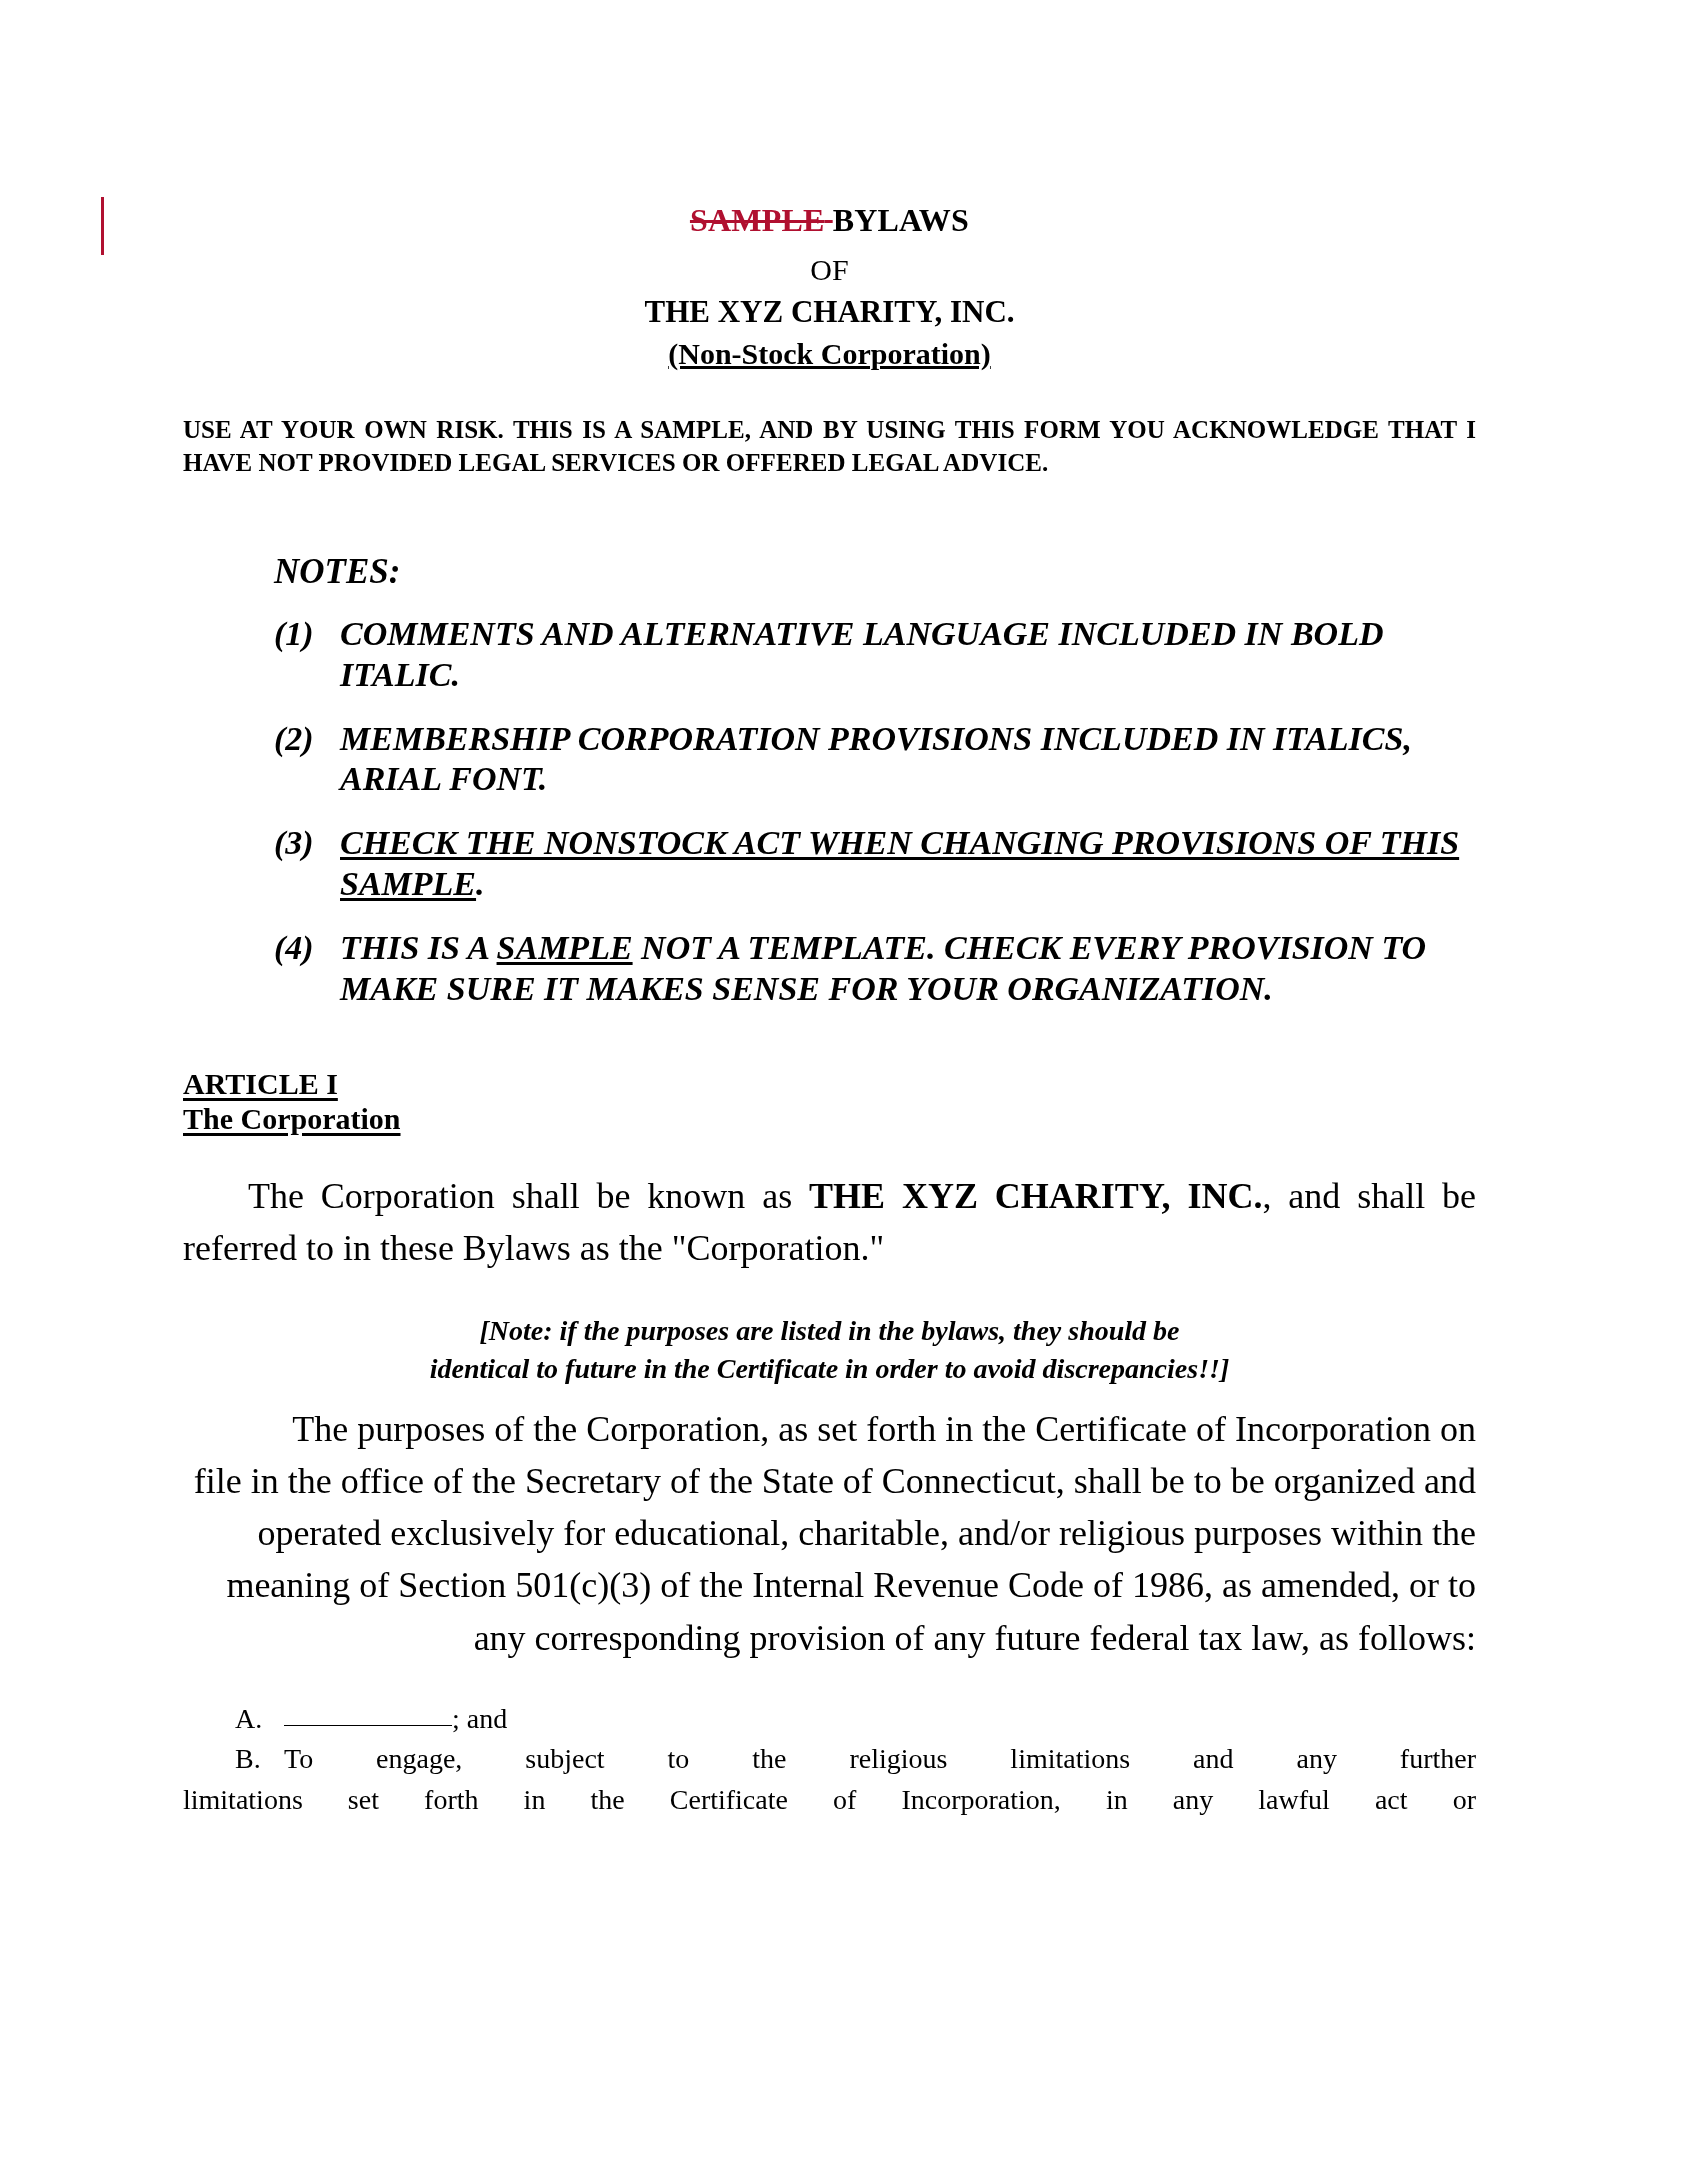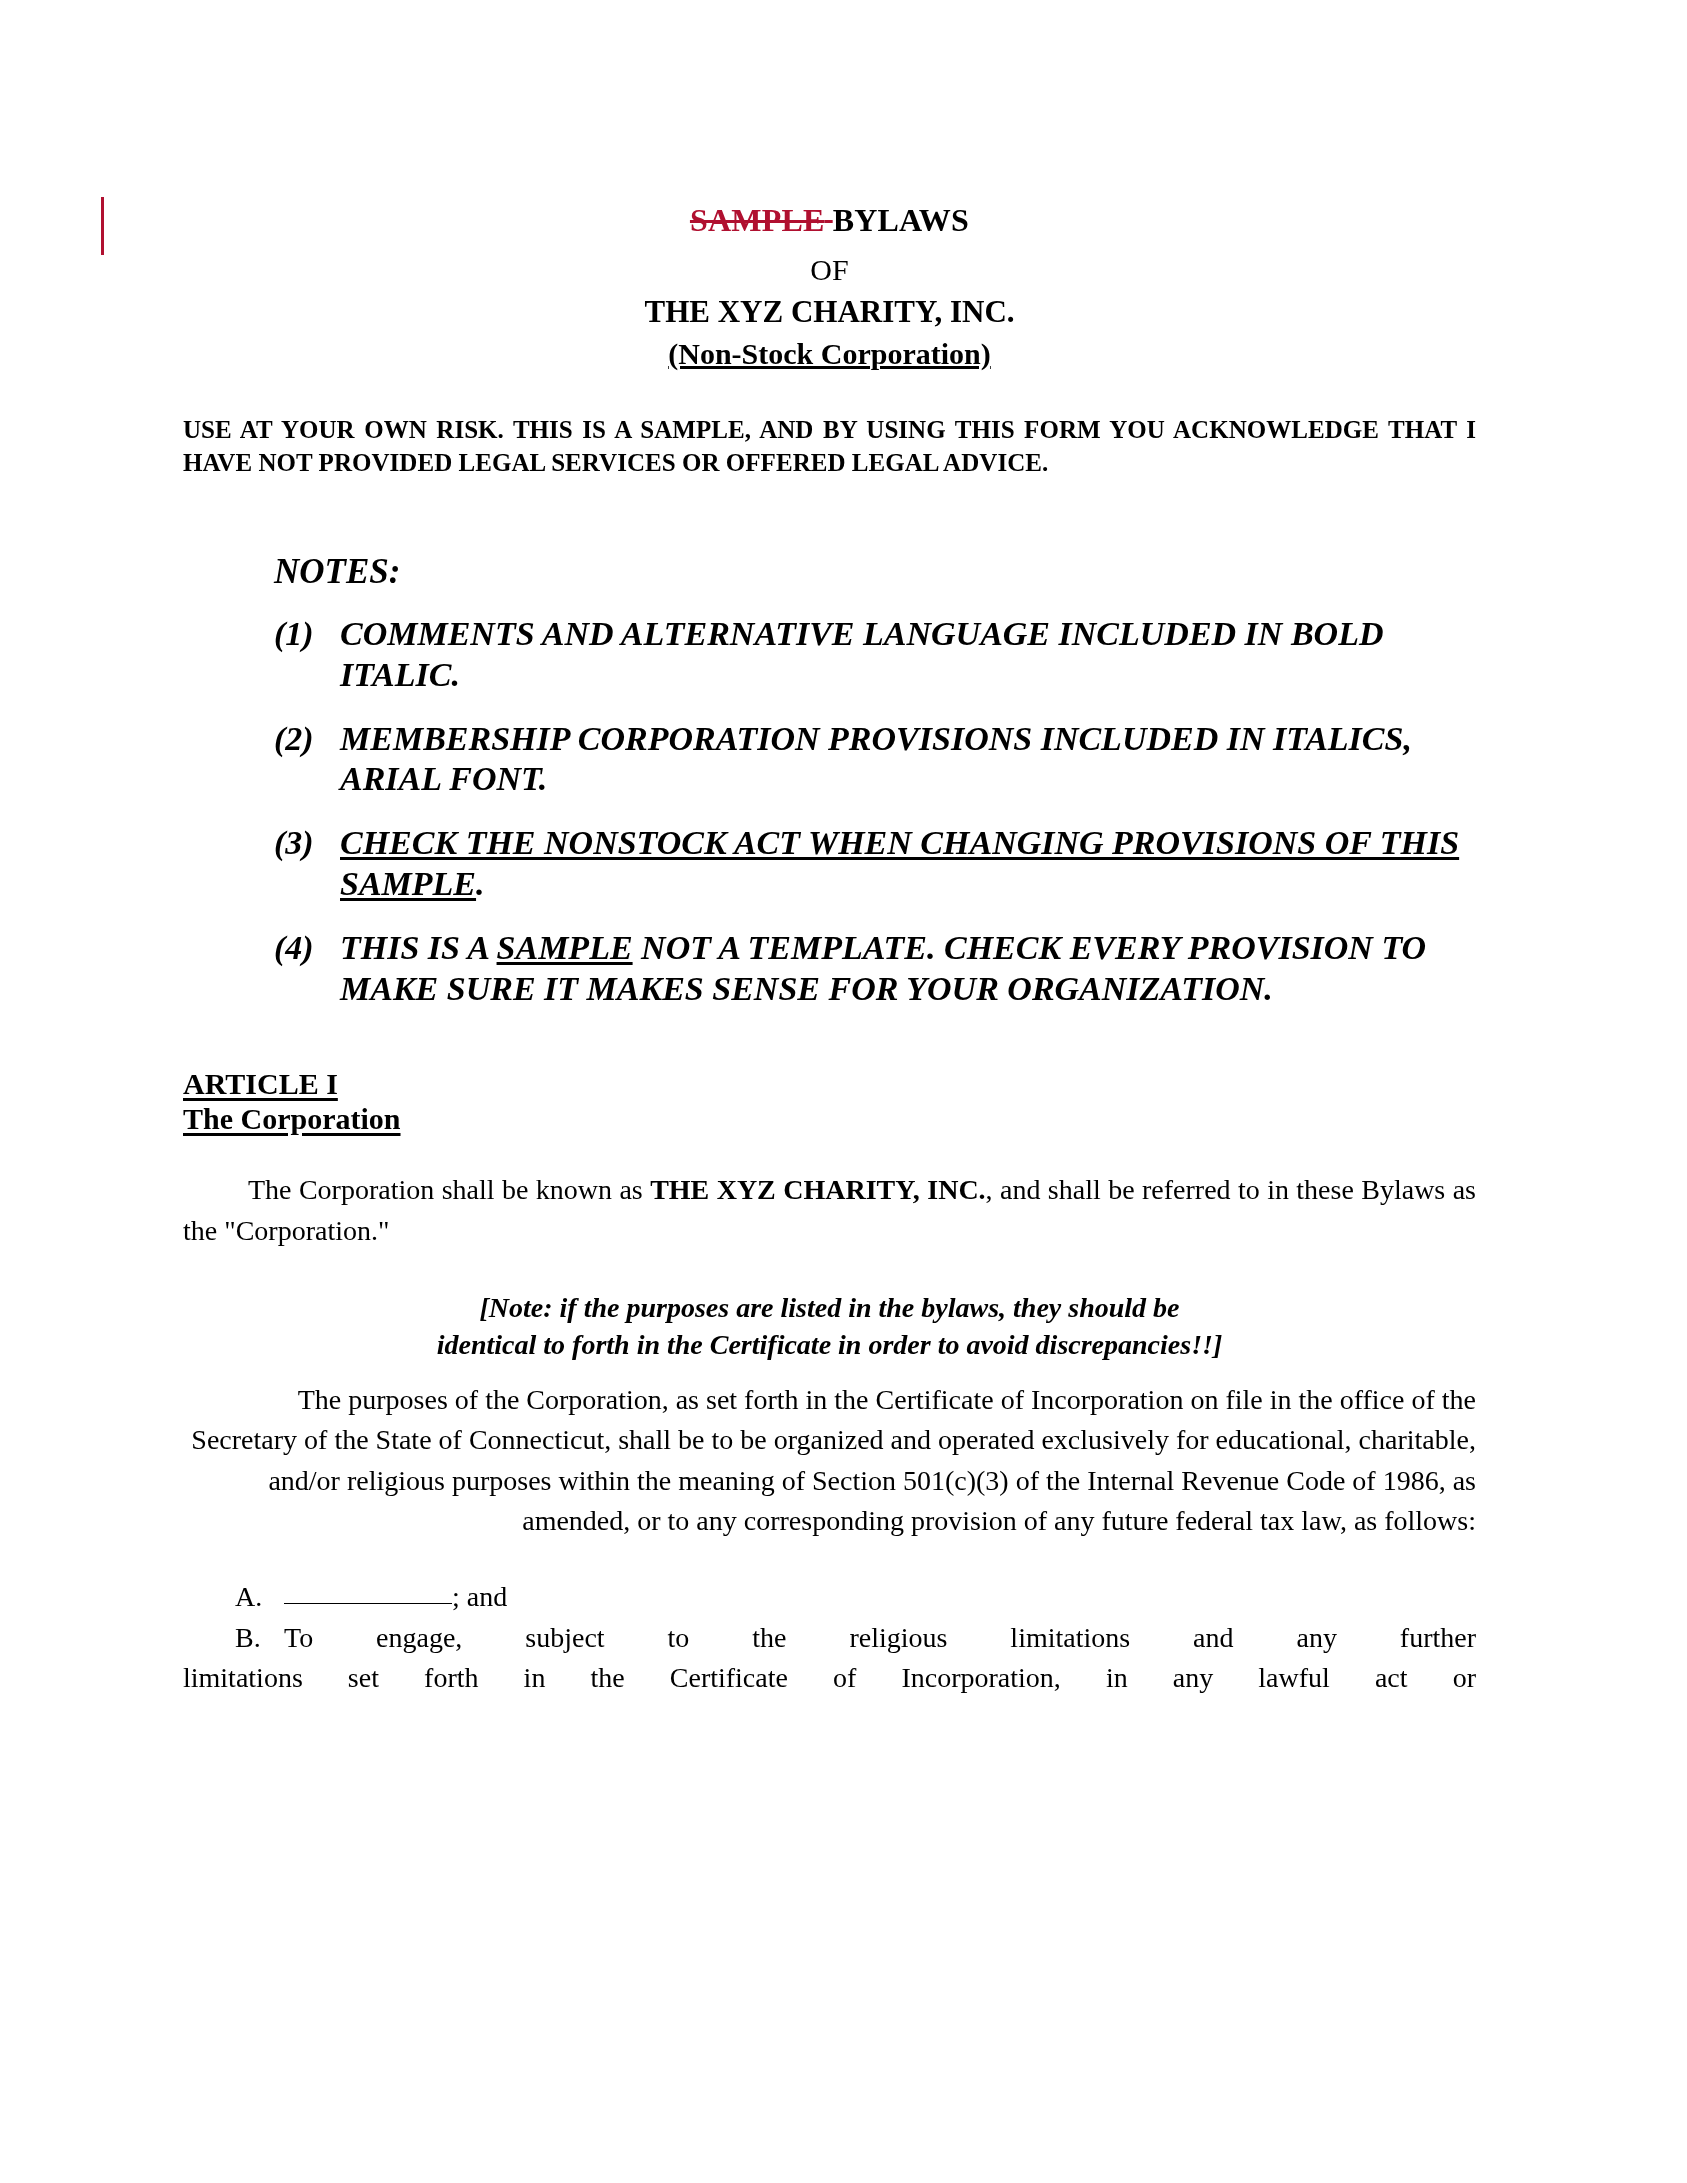--- a/index.html
+++ b/index.html
@@ -135,21 +135,21 @@
     font-size: 30px;
     font-weight: bold;
     text-decoration: underline;
     text-decoration-thickness: 2.6px;
     text-underline-offset: 3.5px;
   }
 
   
   .body-par {
     margin-top: 33px;
-    font-size: 28px;
+    font-size: 36px;
     line-height: 1.45;
     text-align: justify;
     text-indent: 65px;
   }
 
   .body-par.left {
     text-align: right;
     margin-top: 16px;
   }
 
@@ -247,21 +247,21 @@
     <div class="article-head">
       <div class="line">ARTICLE I</div>
       <div class="line">The Corporation</div>
     </div>
 
     <div class="body-par"><span>The Corporation shall be known as </span><b>THE XYZ CHARITY, INC.</b><span>, and shall be referred to in these Bylaws as the "Corporation."</span></div>
 
 
     <div class="bracket-note">
       <div>[Note:  if the purposes are listed in the bylaws, they should be</div>
-      <div>identical to forth in the Certificate in order to avoid discrepancies!!]</div>
+      <div>identical to future in the Certificate in order to avoid discrepancies!!]</div>
     </div>
 
     <div class="body-par left">The purposes of the Corporation, as set forth in the Certificate of Incorporation on file in the office of the Secretary of the State of Connecticut, shall be to be organized and operated exclusively for educational, charitable, and/or religious purposes within the meaning of Section 501(c)(3) of the Internal Revenue Code of 1986, as amended, or to any corresponding provision of any future federal tax law, as follows:</div>
 
     <div class="letter-list">
 
       <div class="letter-row">
         <div class="lbl">A.</div>
         <div class="val"><span class="blank-fill"></span><span>; and</span></div>
       </div>

